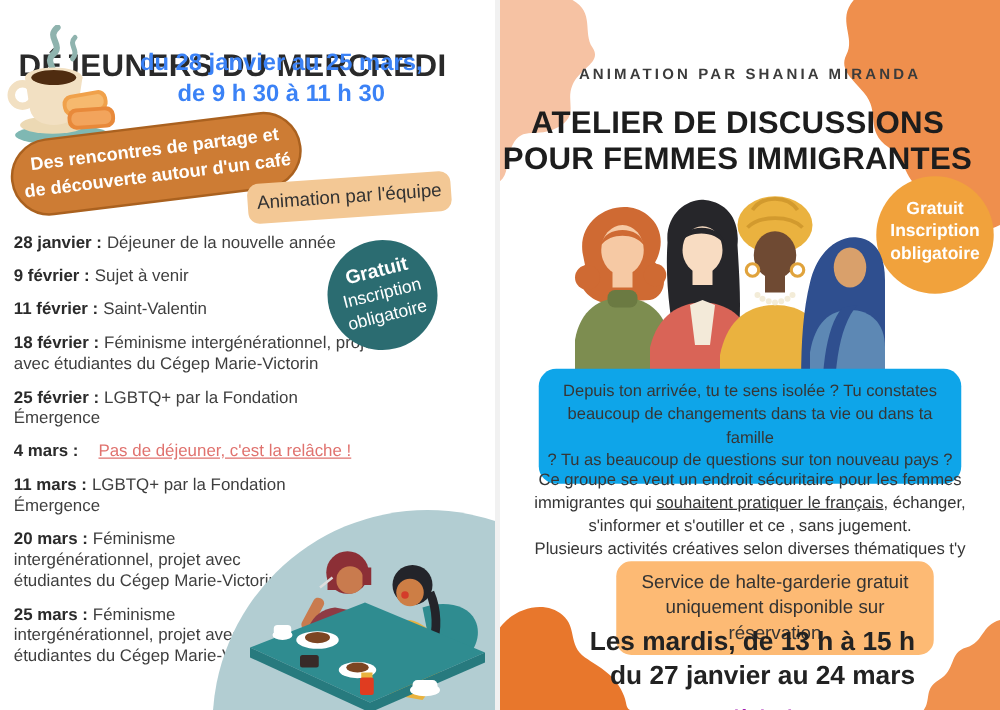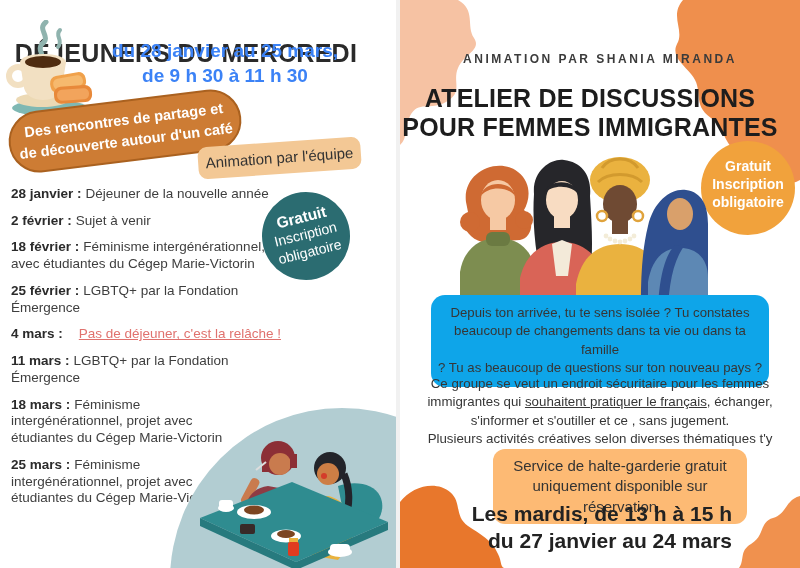--- a/index.html
+++ b/index.html
@@ -90,26 +90,27 @@
         <rect x="55" y="69" width="32" height="11" rx="5" fill="#f2a45c"></rect>
       </g>
     </svg>
 
     <div class="lp-banner pre">Des rencontres de partage et
 de découverte autour d'un café</div>
     <div class="lp-animation">Animation par l'équipe</div>
 
     <div class="lp-list">
       <p><span class="date">28 janvier :</span><span class="desc">Déjeuner de la nouvelle année</span></p>
-      <p><span class="date">2 février :</span><span class="desc">Sujet à venir</span></p>
+      <p><span class="date">9 février :</span><span class="desc">Sujet à venir</span></p>
+      <p><span class="date">11 février :</span><span class="desc">Saint-Valentin</span></p>
       <p><span class="date">18 février :</span><span class="desc">Féminisme intergénérationnel, projet avec étudiantes du Cégep Marie-Victorin</span></p>
       <p class="narrow"><span class="date">25 février :</span><span class="desc">LGBTQ+ par la Fondation Émergence</span></p>
       <p class="relache"><span class="date">4 mars :</span><span class="desc">Pas de déjeuner, c'est la relâche !</span></p>
       <p class="narrow"><span class="date">11 mars :</span><span class="desc">LGBTQ+ par la Fondation Émergence</span></p>
-      <p class="narrow"><span class="date">18 mars :</span><span class="desc">Féminisme intergénérationnel, projet avec étudiantes du Cégep Marie-Victorin</span></p>
+      <p class="narrow"><span class="date">20 mars :</span><span class="desc">Féminisme intergénérationnel, projet avec étudiantes du Cégep Marie-Victorin</span></p>
       <p class="narrow"><span class="date">25 mars :</span><span class="desc">Féminisme intergénérationnel, projet avec étudiantes du Cégep Marie-Victorin</span></p>
     </div>
 
     <div class="badge lp-badge">
       <span class="b1">Gratuit</span>
       <span>Inscription</span>
       <span>obligatoire</span>
     </div>
 
     <div class="lp-circle"></div>

